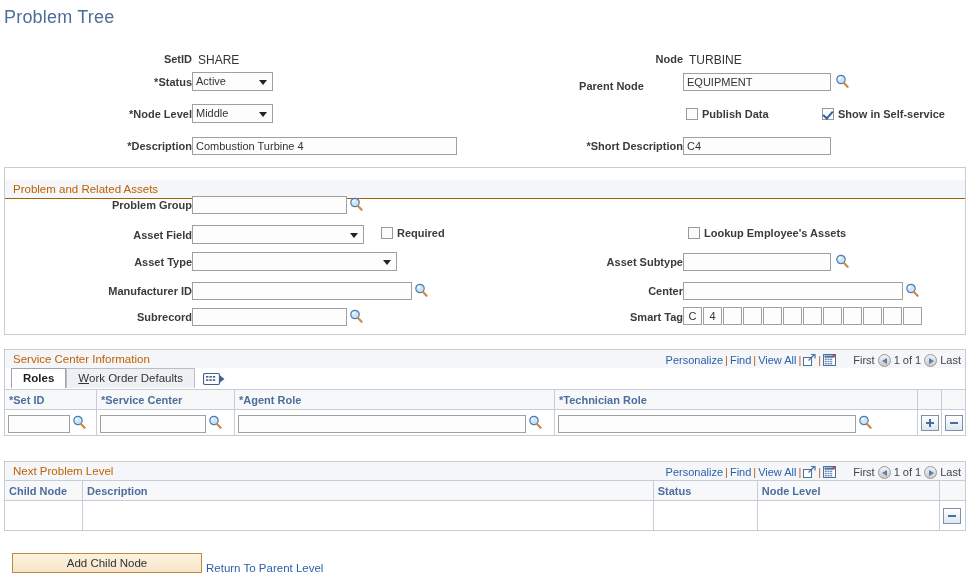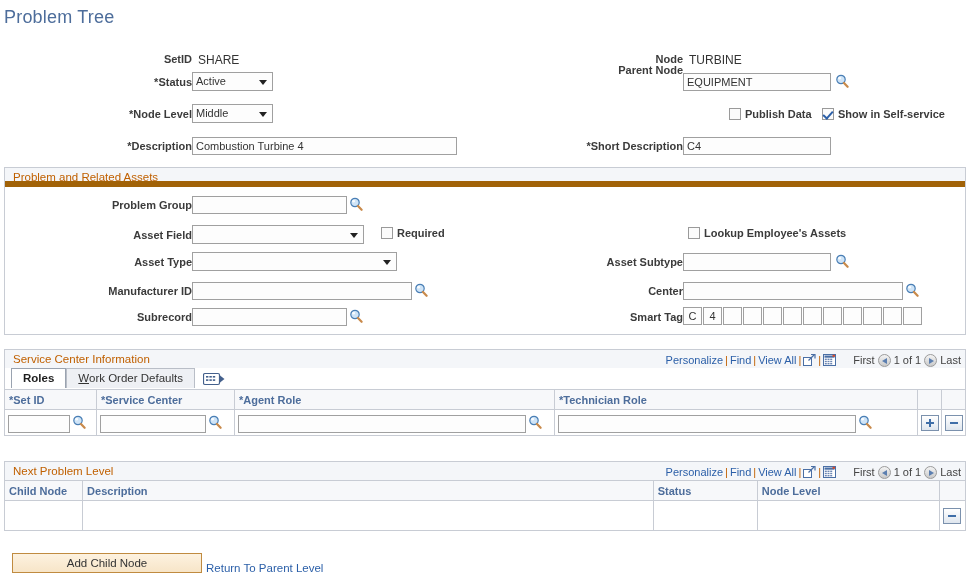--- a/index.html
+++ b/index.html
@@ -92,25 +92,26 @@
 
   
   .group {
     position: absolute;
     border: 1px solid #c8ccd4;
     background: #ffffff;
   }
   .group-hdr {
     height: 19px; line-height: 18px;
     background: #f4f6f9;
-    border-bottom: 6px solid #a16207;
+    border-bottom: 1px solid #a16207;
     padding-left: 8px;
     font-size: 11.5px;
     color: #c06000;
     white-space: nowrap;
+    margin-top: 12px;
   }
 
   
   .gsection { position: absolute; }
   .gtitlebar {
     position: relative;
     height: 19px; line-height: 18px;
     background: #f4f6f9;
     border: 1px solid #c8ccd4;
     border-bottom: none;
@@ -281,31 +282,31 @@
 
   <div class="lbl req" style="left:60px; top:108px; width:132px;">Node Level</div>
   <div class="sel" style="left:192px; top:104px; width:81px;">Middle</div>
 
   <div class="lbl req" style="left:60px; top:140px; width:132px;">Description</div>
   <div class="txt" style="left:192px; top:137px; width:265px;">Combustion Turbine 4</div>
 
   <div class="lbl" style="left:540px; top:53px; width:143px;">Node</div>
   <div class="rotext" style="left:689px; top:53px;">TURBINE</div>
 
-  <div class="lbl" style="left:540px; top:64px; width:143px;">Parent Node</div>
+  <div class="lbl" style="left:540px; top:80px; width:143px;text-align:center;">Parent Node</div>
   <div class="txt" style="left:683px; top:73px; width:148px;">EQUIPMENT</div>
   <span class="mag" style="left:835px; top:74px;">
     <svg width="14" height="14" viewBox="0 0 14 14">
       <circle cx="6" cy="5.5" r="4.2" fill="#cfe4f7" stroke="#4a7fb5" stroke-width="1.2"></circle>
       <circle cx="4.6" cy="4.2" r="1.4" fill="#ffffff" opacity=".85"></circle>
       <line x1="9" y1="9" x2="12.6" y2="12.8" stroke="#c98a4b" stroke-width="2.2" stroke-linecap="round"></line>
     </svg>
   </span>
 
-  <div class="cbwrap" style="left:686px; top:108px;margin-left:43px;">
+  <div class="cbwrap" style="left:686px; top:108px;">
     <span class="cb"></span><span class="cblabel">Publish Data</span>
   </div>
   <div class="cbwrap" style="left:822px; top:108px;">
     <span class="cb checked"></span><span class="cblabel">Show in Self-service</span>
   </div>
 
   <div class="lbl req" style="left:540px; top:140px; width:143px;">Short Description</div>
   <div class="txt" style="left:683px; top:137px; width:148px;">C4</div>
 
   <div class="group" style="left:4px; top:167px; width:962px; height:168px;">

